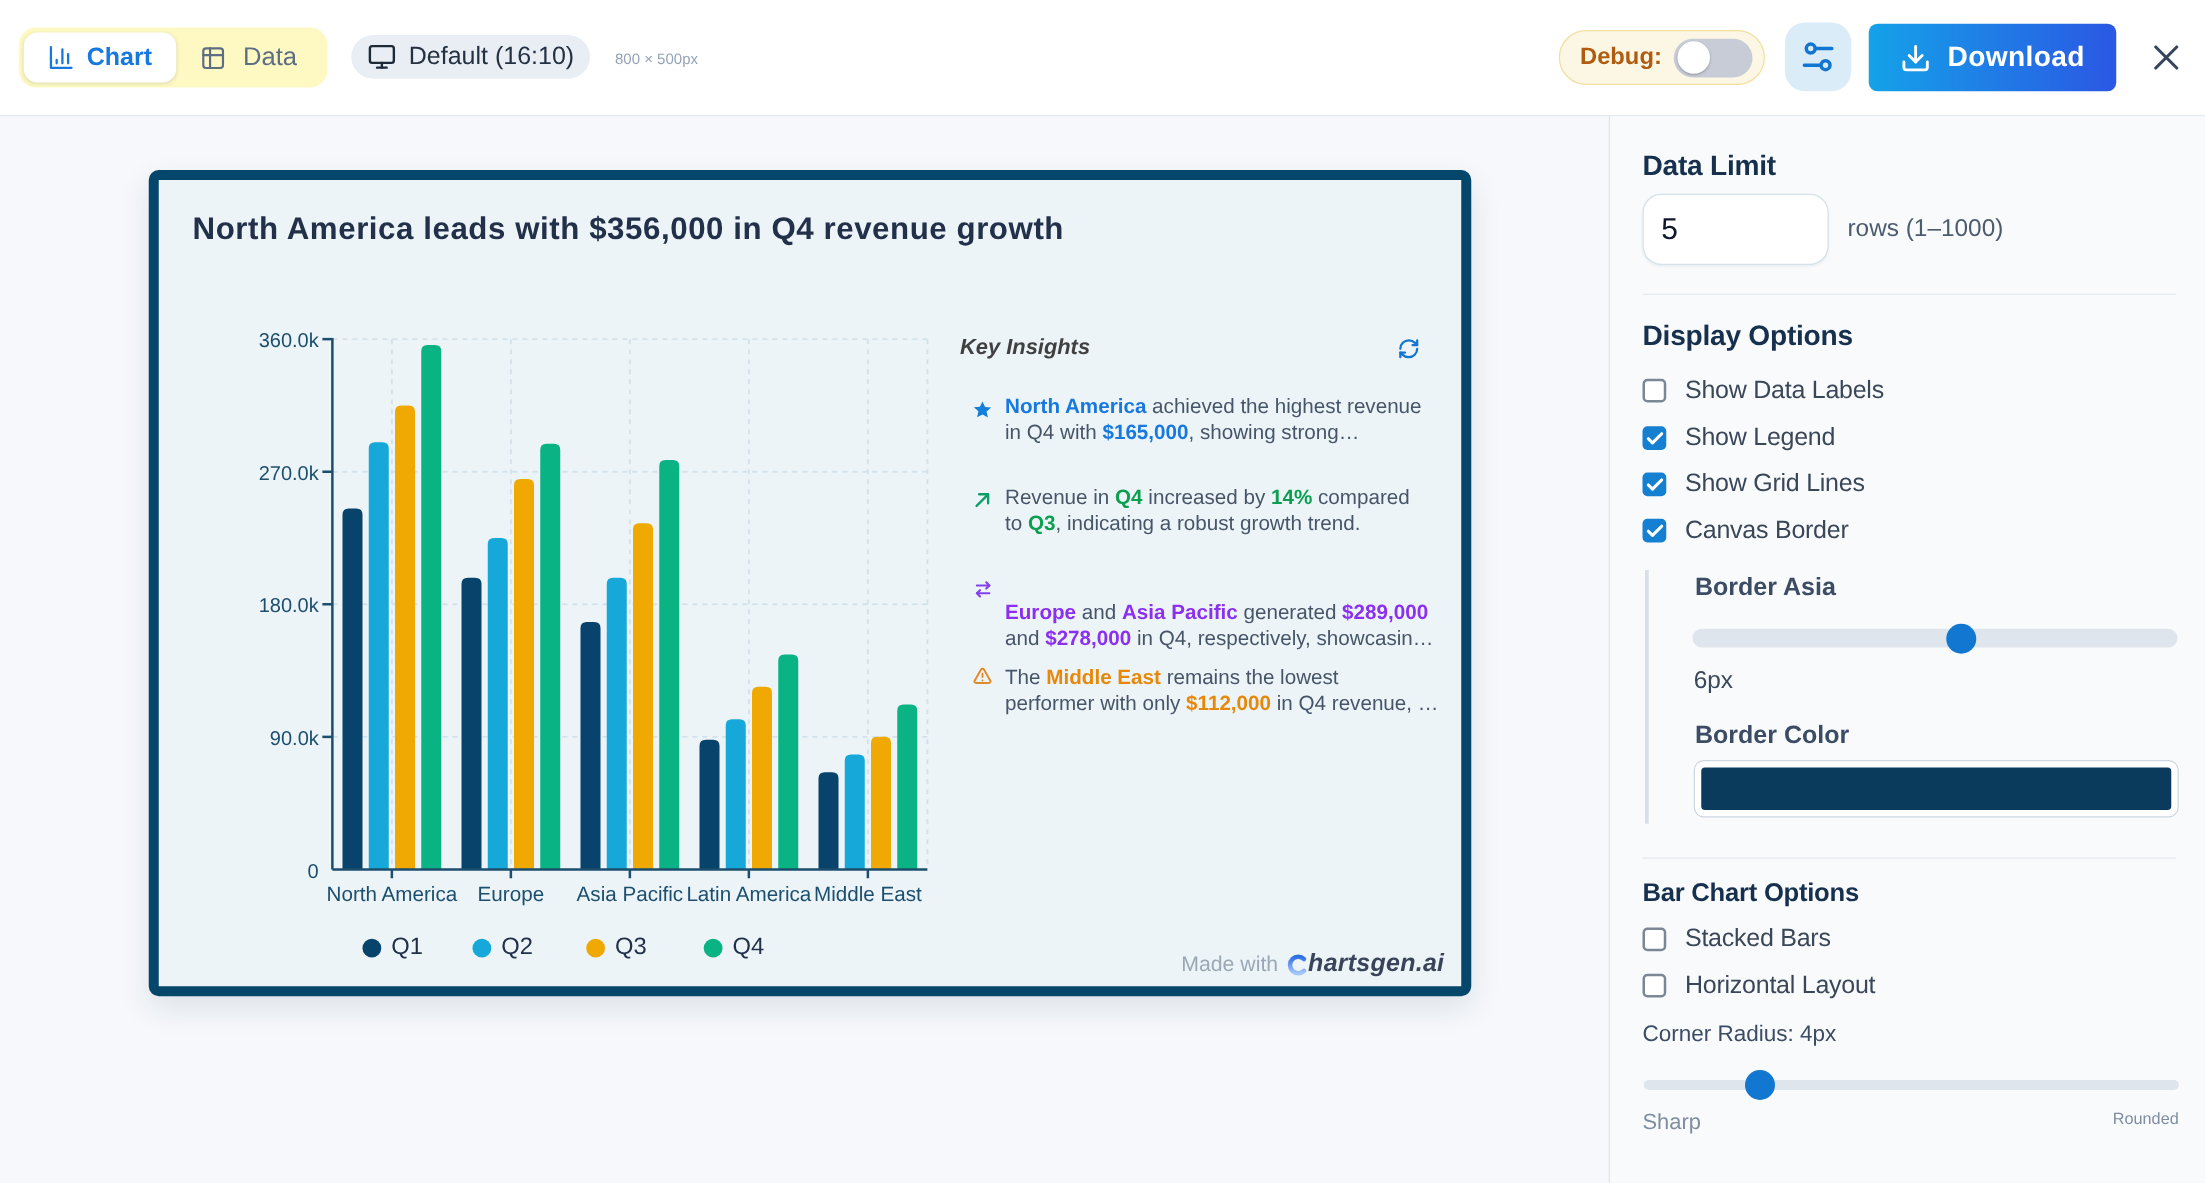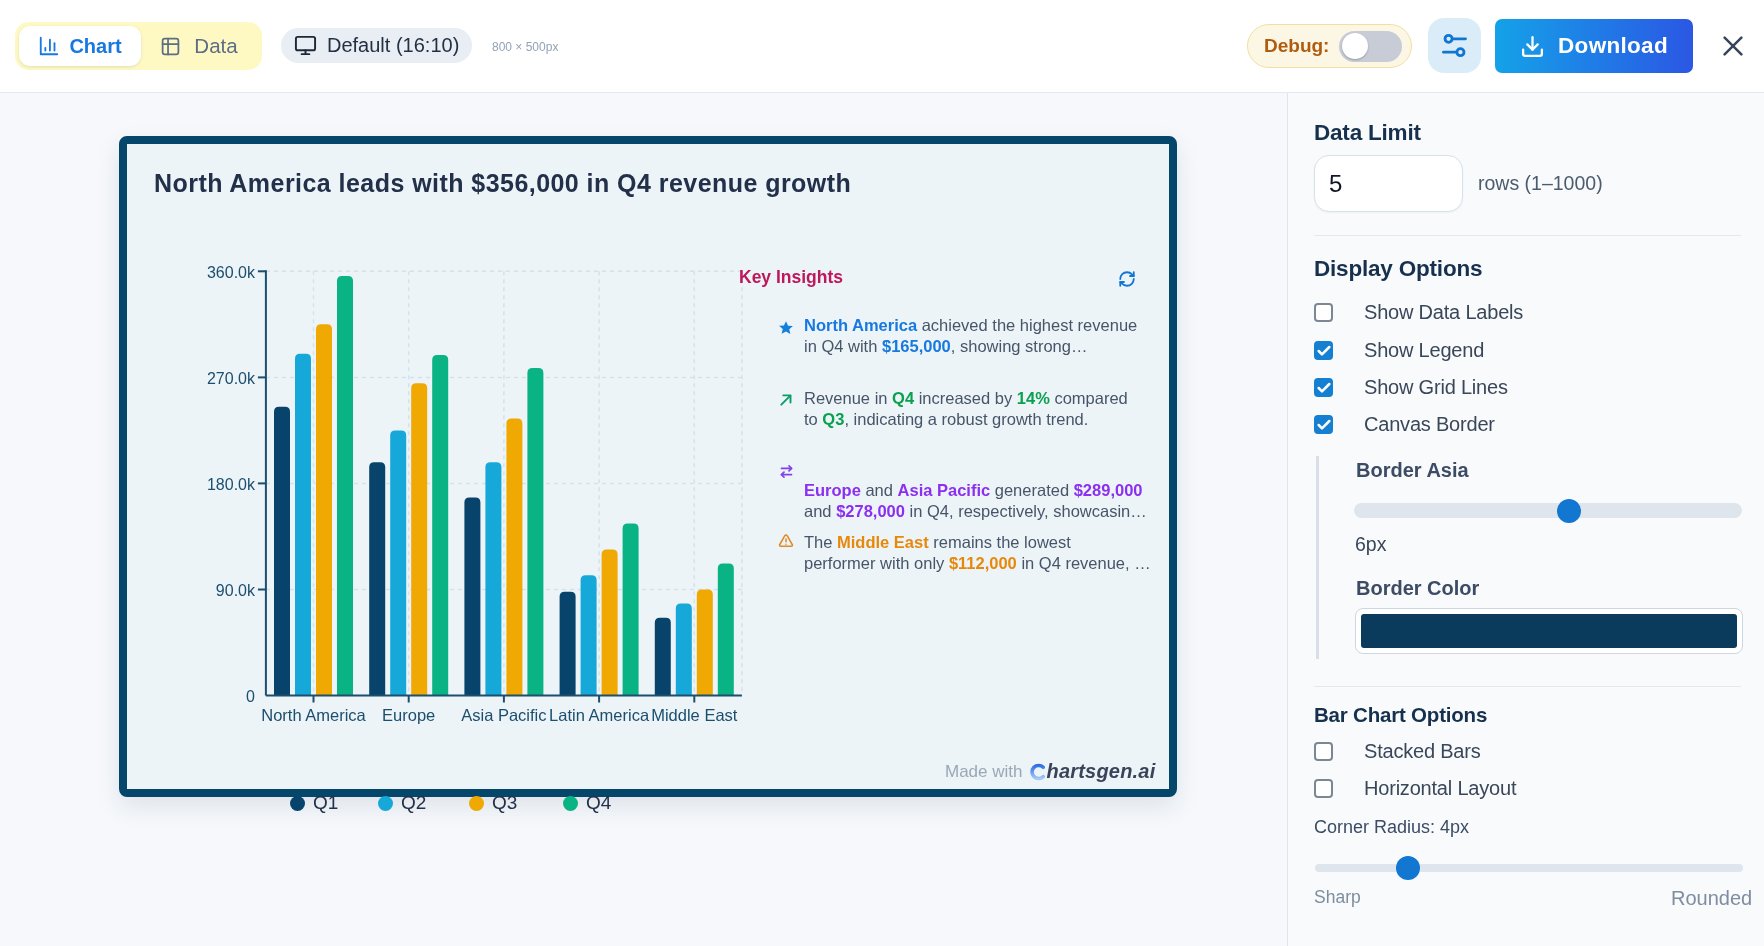--- a/index.html
+++ b/index.html
@@ -19,43 +19,43 @@
 #toggle .knob { position:absolute; left:2.5px; top:2.5px; width:26px; height:26px; background:#ffffff; border-radius:50%; box-shadow:0 1px 2px rgba(0,0,0,.25); }
 #setbtn { position:absolute; left:1428px; top:18px; width:53px; height:55px; background:#dbecf9; border-radius:16px; display:flex; align-items:center; justify-content:center; }
 #dlbtn { position:absolute; left:1495px; top:19px; width:198px; height:54px; border-radius:7px; background:linear-gradient(90deg,#14a2e8,#2b57e4); display:flex; align-items:center; justify-content:center; gap:13px; color:#fff; font-size:22.5px; font-weight:600; letter-spacing:.3px; }
 #xbtn { position:absolute; left:1723px; top:36px; }
 
 
 #sidebar { position:absolute; left:1287px; top:93px; width:477px; height:853px; background:#f8fafc; border-left:1.5px solid #dfe5ec; }
 #sbc { position:absolute; left:3px; top:0; width:474px; height:853px; }
 #sidebar .h { position:absolute; font-size:22.5px; font-weight:600; color:#16304d; letter-spacing:-.2px; }
 #sidebar .divider { position:absolute; left:23px; width:427px; height:1px; background:#e4e9ef; }
-.cbrow { position:absolute; display:flex; align-items:center; gap:31px; }
+.cbrow { position:absolute; display:flex; align-items:center; gap:15px; }
 .cb { width:19px; height:19px; border-radius:4px; }
 .cb.off { background:#fff; border:2px solid #7b8794; }
 .cb.on { background:#157fd2; display:flex; align-items:center; justify-content:center; }
 .cbl { font-size:20px; color:#3a4759; letter-spacing:-.2px; }
 .slider { position:absolute; height:8px; background:#dfe5ed; border-radius:4px; }
 .slider.thick { height:15px; border-radius:7.5px; }
 .slider .knob { position:absolute; top:-8px; width:24px; height:24px; border-radius:50%; background:#1177d1; }
 .slider.thick .knob { top:-4.5px; }
 
 
 #card { position:absolute; left:119px; top:136px; width:1058px; height:661px; background:#ecf4f8; border:8px solid #05466b; border-radius:8px; box-shadow:0 10px 24px rgba(20,50,80,.10); }
 #title { position:absolute; left:27px; top:25px; font-size:25px; font-weight:700; color:#22304a; letter-spacing:.45px; }
-#ki { position:absolute; left:612px; top:123px; font-size:17.5px; font-weight:600; color:#be185d; }
+#ki { position:absolute; left:641px; top:123px; font-size:17.5px; font-weight:600; color:#404040;font-style:italic; }
 #refresh { position:absolute; left:991px; top:126px; }
 .ins { position:absolute; left:677px; width:400px; font-size:16.5px; line-height:20.8px; color:#475569; }
 .ins b { font-weight:700; }
 .insicon { position:absolute; left:647px; width:18px; height:18px; }
 .blue { color:#1778df; }
 .green { color:#0ba050; }
 .purple { color:#8b2ff0; }
 .orange { color:#e8880b; }
-.leg { position:absolute; top:603px; display:flex; align-items:center; gap:8px; font-size:19px; color:#22304a;margin-top:45px; }
+.leg { position:absolute; top:603px; display:flex; align-items:center; gap:8px; font-size:19px; color:#22304a; }
 .leg .dot { width:15px; height:15px; border-radius:50%; }
 #madewith { position:absolute; left:818px; top:616px; width:214px; display:flex; align-items:center; gap:7px; }
 #madewith .mw { color:#9aa8b6; font-size:17px; }
 #madewith .cg { color:#39445a; font-size:20px; font-weight:700; font-style:italic; letter-spacing:.2px; }
 </style>
 </head>
 <body>
 
 <div id="header">
   <div id="tabs">
@@ -298,15 +298,15 @@
       </div>
   <div class="cbrow" style="left:23px; top:684px;">
         <span class="cb off"></span>
         <span class="cbl">Horizontal Layout</span>
       </div>
   <div style="position:absolute; left:23px; top:724px; font-size:18px; color:#3c4c64;">Corner Radius: 4px</div>
   <div class="slider" style="left:24px; top:771px; width:428px;">
         <div class="knob" style="left:81px;"></div>
       </div>
   <div style="position:absolute; left:23px; top:794px; font-size:17.5px; color:#7e8da0;">Sharp</div>
-  <div style="position:absolute; left:380px; top:794px; width:72px; text-align:right; font-size:20px; color:#7e8da0;">Rounded</div>
+  <div style="position:absolute; left:380px; top:794px; width:72px; text-align:right; font-size:13px; color:#7e8da0;">Rounded</div>
 </div>
   </div>
 
 </body></html>

